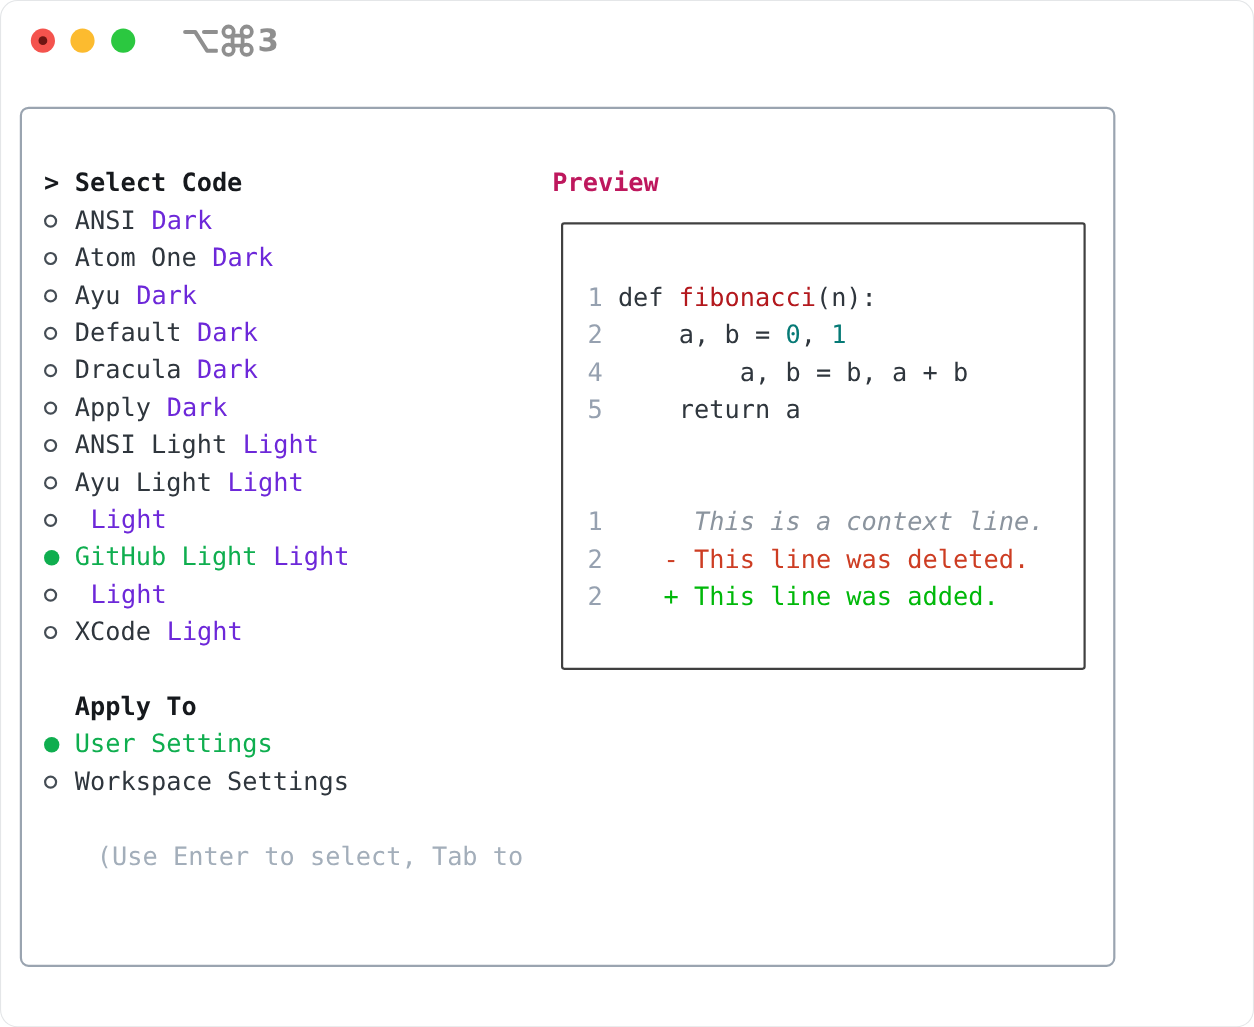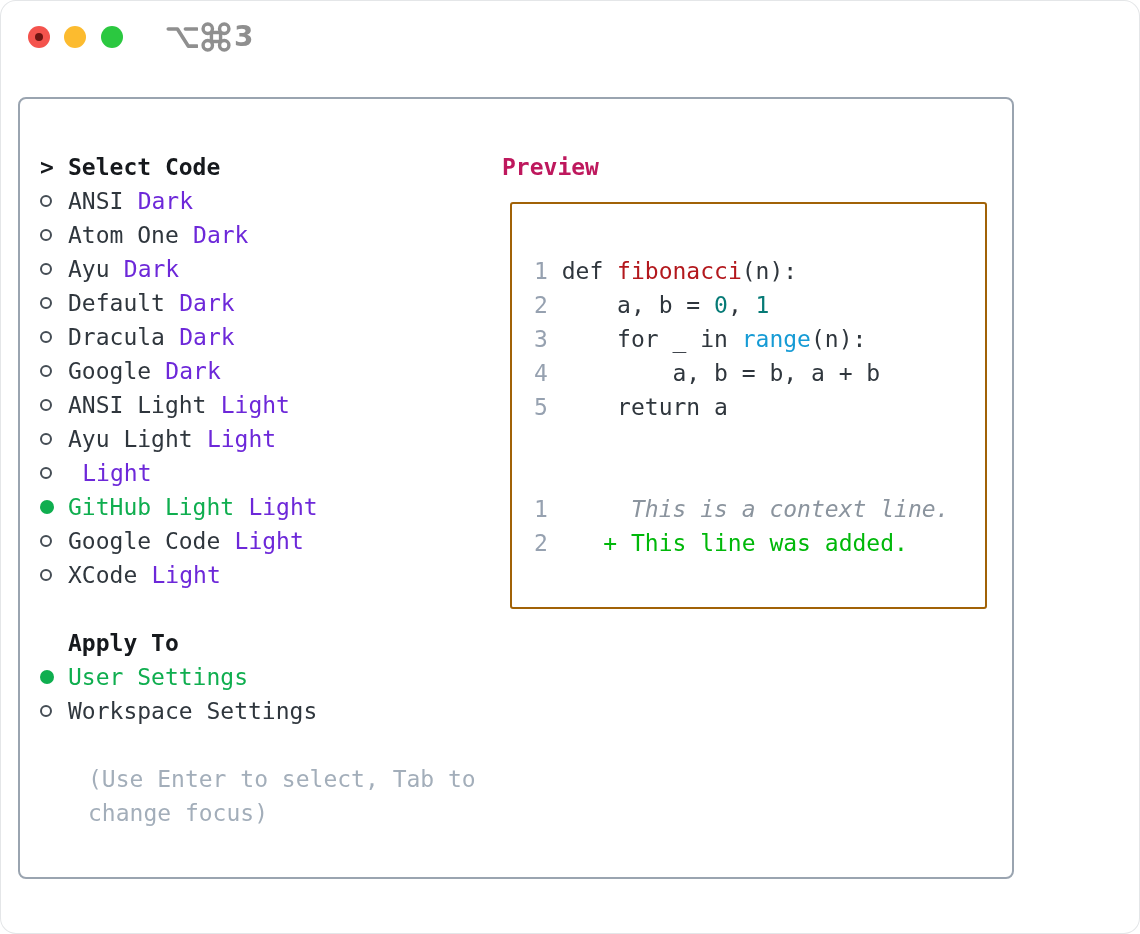--- a/index.html
+++ b/index.html
@@ -33,21 +33,21 @@
   .row.selected .lbl{color:#0fae4f;}
   .hdr .lbl{font-weight:bold;color:#16191d;}
   .prompt{font-weight:bold;color:#16191d;}
   .sfx{color:#6d28d9;margin-left:0.62em;}
   .hint{color:#a3aeba;margin-left:48px;}
 
   
   .preview-title{position:absolute;left:482px;top:51px;height:34px;display:flex;align-items:center;
                  font-size:23px;font-weight:bold;color:#be185d;}
   .preview-box{position:absolute;left:490px;top:103px;width:477px;height:407px;
-               border:2px solid #a16207;border-radius:3px;background:#fff;box-sizing:border-box;
+               border:2px solid #404040;border-radius:3px;background:#fff;box-sizing:border-box;
                padding:50px 0 0 22px;overflow:hidden;}
   .cl{height:34px;line-height:34px;font-size:23px;white-space:pre;color:#2f363d;}
   .ln{color:#96a1b0;}
   .fn{color:#b3181d;}
   .num{color:#067a76;}
   .blt{color:#169bd5;}
   .ctx{color:#8b949e;font-style:italic;}
   .del{color:#cd3d23;}
   .add{color:#00b80a;}
 </style>
@@ -106,21 +106,21 @@
         <span class="lbl">Default</span>
         <span class="sfx">Dark</span>
       </div>
       <div class="row">
         <span class="mark radio"></span>
         <span class="lbl">Dracula</span>
         <span class="sfx">Dark</span>
       </div>
       <div class="row">
         <span class="mark radio"></span>
-        <span class="lbl">Google</span>
+        <span class="lbl">Apply</span>
         <span class="sfx">Dark</span>
       </div>
       <div class="row">
         <span class="mark radio"></span>
         <span class="lbl">ANSI Light</span>
         <span class="sfx">Light</span>
       </div>
       <div class="row">
         <span class="mark radio"></span>
         <span class="lbl">Ayu Light</span>
@@ -130,21 +130,20 @@
         <span class="mark radio"></span>
         <span class="sfx">Light</span>
       </div>
       <div class="row selected">
         <span class="mark radio"></span>
         <span class="lbl">GitHub Light</span>
         <span class="sfx">Light</span>
       </div>
       <div class="row">
         <span class="mark radio"></span>
-        <span class="lbl">Google Code</span>
         <span class="sfx">Light</span>
       </div>
       <div class="row">
         <span class="mark radio"></span>
         <span class="lbl">XCode</span>
         <span class="sfx">Light</span>
       </div>
 
       <div class="row spacer"></div>
 
@@ -157,31 +156,30 @@
         <span class="lbl">User Settings</span>
       </div>
       <div class="row">
         <span class="mark radio"></span>
         <span class="lbl">Workspace Settings</span>
       </div>
 
       <div class="row spacer"></div>
 
       <div class="row hint">(Use Enter to select, Tab to</div>
-      <div class="row hint">change focus)</div>
     </div>
 
     <div class="preview-title">Preview</div>
 
     <div class="preview-box">
       <div class="cl"><span class="ln">1</span><span> def </span><span class="fn">fibonacci</span><span>(n):</span></div>
       <div class="cl"><span class="ln">2</span><span>     a, b = </span><span class="num">0</span><span>, </span><span class="num">1</span></div>
-      <div class="cl"><span class="ln">3</span><span>     for _ in </span><span class="blt">range</span><span>(n):</span></div>
       <div class="cl"><span class="ln">4</span><span>         a, b = b, a + b</span></div>
       <div class="cl"><span class="ln">5</span><span>     return a</span></div>
       <div class="cl"></div>
       <div class="cl"></div>
       <div class="cl"><span class="ln">1</span><span class="ctx">      This is a context line.</span></div>
+      <div class="cl"><span class="ln">2</span><span class="del">    - This line was deleted.</span></div>
       <div class="cl"><span class="ln">2</span><span class="add">    + This line was added.</span></div>
     </div>
 
   </div>
 </div>
 
 </body></html>

